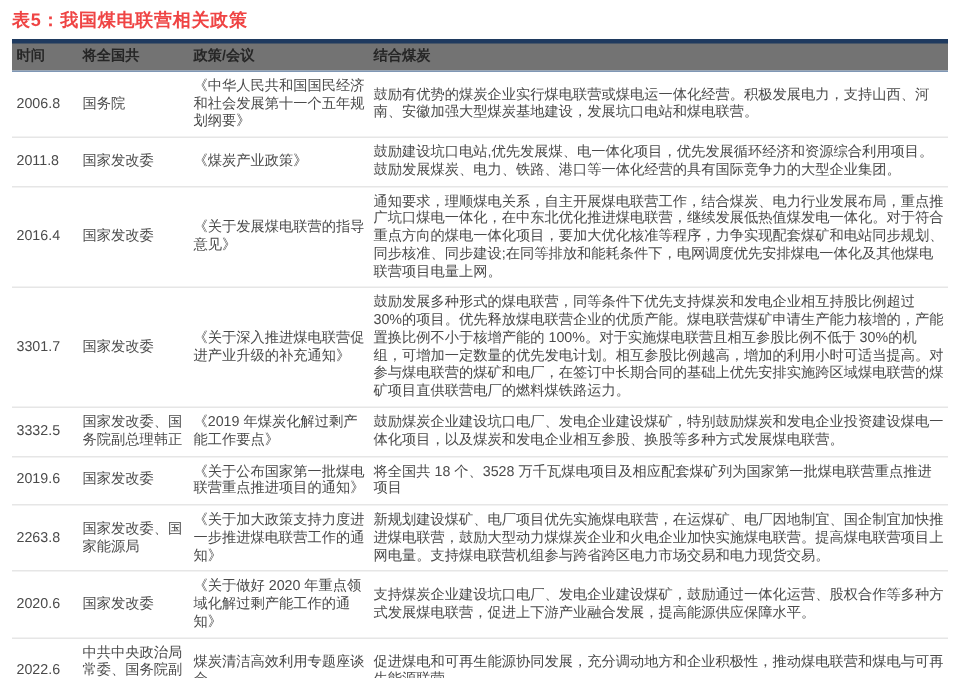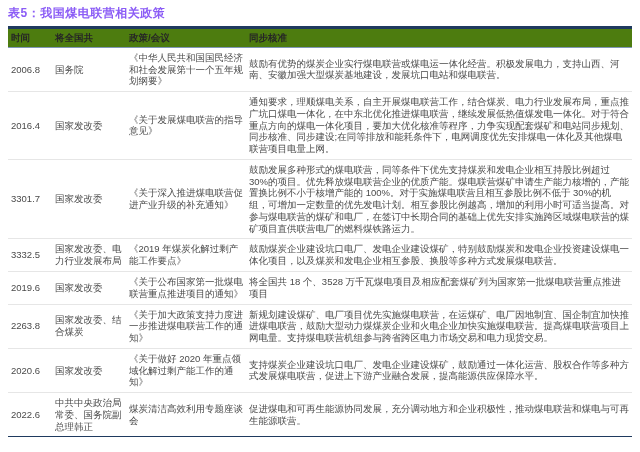--- a/index.html
+++ b/index.html
@@ -3,29 +3,29 @@
 <meta charset="utf-8">
 <style>
   html,body{margin:0;padding:0;}
   body{
     width:640px;min-height:452px;background:#ffffff;
     font-family:"Liberation Sans","DejaVu Sans",sans-serif;
     color:#404040;
   }
   .report-table-wrap{padding:2px 8px 0 8px;}
   .table-title{
-    color:#8b5cf6;font-weight:bold;font-size:12px;
+    color:#ef4444;font-weight:bold;font-size:12px;
     padding:3px 0 4px 0;letter-spacing:.5px;
   }
   table.policy-table{
     width:100%;border-collapse:collapse;table-layout:fixed;
     font-size:9.5px;line-height:1.24;
   }
   table.policy-table thead th{
-    background:#4d7c0f;
+    background:#737373;
     border-top:3px solid #1f3a5f;
     border-bottom:1px solid #7f97b5;
     text-align:left;font-weight:bold;color:#262626;
     font-size:9.5px;padding:3px 3px;
   }
   table.policy-table tbody td{
     padding:4px 3px;vertical-align:middle;
     border-bottom:1px solid #e6e6e6;
     color:#4a4a4a;
   }
@@ -50,57 +50,63 @@
       <col class="col-time">
       <col class="col-unit">
       <col class="col-policy">
       <col class="col-content">
     </colgroup>
     <thead>
       <tr>
         <th>时间</th>
         <th>将全国共</th>
         <th>政策/会议</th>
-        <th>同步核准</th>
+        <th>结合煤炭</th>
       </tr>
     </thead>
     <tbody>
         <tr>
           <td class="cell-time">2006.8</td>
           <td class="cell-unit">国务院</td>
           <td class="cell-policy">《中华人民共和国国民经济和社会发展第十一个五年规划纲要》</td>
           <td class="cell-content">鼓励有优势的煤炭企业实行煤电联营或煤电运一体化经营。积极发展电力，支持山西、河南、安徽加强大型煤炭基地建设，发展坑口电站和煤电联营。</td>
+        </tr>
+        <tr>
+          <td class="cell-time">2011.8</td>
+          <td class="cell-unit">国家发改委</td>
+          <td class="cell-policy">《煤炭产业政策》</td>
+          <td class="cell-content">鼓励建设坑口电站,优先发展煤、电一体化项目，优先发展循环经济和资源综合利用项目。鼓励发展煤炭、电力、铁路、港口等一体化经营的具有国际竞争力的大型企业集团。</td>
         </tr>
         <tr>
           <td class="cell-time">2016.4</td>
           <td class="cell-unit">国家发改委</td>
           <td class="cell-policy">《关于发展煤电联营的指导意见》</td>
           <td class="cell-content">通知要求，理顺煤电关系，自主开展煤电联营工作，结合煤炭、电力行业发展布局，重点推广坑口煤电一体化，在中东北优化推进煤电联营，继续发展低热值煤发电一体化。对于符合重点方向的煤电一体化项目，要加大优化核准等程序，力争实现配套煤矿和电站同步规划、同步核准、同步建设;在同等排放和能耗条件下，电网调度优先安排煤电一体化及其他煤电联营项目电量上网。</td>
         </tr>
         <tr>
           <td class="cell-time">3301.7</td>
           <td class="cell-unit">国家发改委</td>
           <td class="cell-policy">《关于深入推进煤电联营促进产业升级的补充通知》</td>
           <td class="cell-content">鼓励发展多种形式的煤电联营，同等条件下优先支持煤炭和发电企业相互持股比例超过 30%的项目。优先释放煤电联营企业的优质产能。煤电联营煤矿申请生产能力核增的，产能置换比例不小于核增产能的 100%。对于实施煤电联营且相互参股比例不低于 30%的机组，可增加一定数量的优先发电计划。相互参股比例越高，增加的利用小时可适当提高。对参与煤电联营的煤矿和电厂，在签订中长期合同的基础上优先安排实施跨区域煤电联营的煤矿项目直供联营电厂的燃料煤铁路运力。</td>
         </tr>
         <tr>
           <td class="cell-time">3332.5</td>
-          <td class="cell-unit">国家发改委、电力行业发展布局</td>
+          <td class="cell-unit">国家发改委、国务院副总理韩正</td>
           <td class="cell-policy">《2019 年煤炭化解过剩产能工作要点》</td>
           <td class="cell-content">鼓励煤炭企业建设坑口电厂、发电企业建设煤矿，特别鼓励煤炭和发电企业投资建设煤电一体化项目，以及煤炭和发电企业相互参股、换股等多种方式发展煤电联营。</td>
         </tr>
         <tr>
           <td class="cell-time">2019.6</td>
           <td class="cell-unit">国家发改委</td>
           <td class="cell-policy">《关于公布国家第一批煤电联营重点推进项目的通知》</td>
           <td class="cell-content">将全国共 18 个、3528 万千瓦煤电项目及相应配套煤矿列为国家第一批煤电联营重点推进项目</td>
         </tr>
         <tr>
           <td class="cell-time">2263.8</td>
-          <td class="cell-unit">国家发改委、结合煤炭</td>
+          <td class="cell-unit">国家发改委、国家能源局</td>
           <td class="cell-policy">《关于加大政策支持力度进一步推进煤电联营工作的通知》</td>
           <td class="cell-content">新规划建设煤矿、电厂项目优先实施煤电联营，在运煤矿、电厂因地制宜、国企制宜加快推进煤电联营，鼓励大型动力煤煤炭企业和火电企业加快实施煤电联营。提高煤电联营项目上网电量。支持煤电联营机组参与跨省跨区电力市场交易和电力现货交易。</td>
         </tr>
         <tr>
           <td class="cell-time">2020.6</td>
           <td class="cell-unit">国家发改委</td>
           <td class="cell-policy">《关于做好 2020 年重点领域化解过剩产能工作的通知》</td>
           <td class="cell-content">支持煤炭企业建设坑口电厂、发电企业建设煤矿，鼓励通过一体化运营、股权合作等多种方式发展煤电联营，促进上下游产业融合发展，提高能源供应保障水平。</td>
         </tr>
         <tr>

